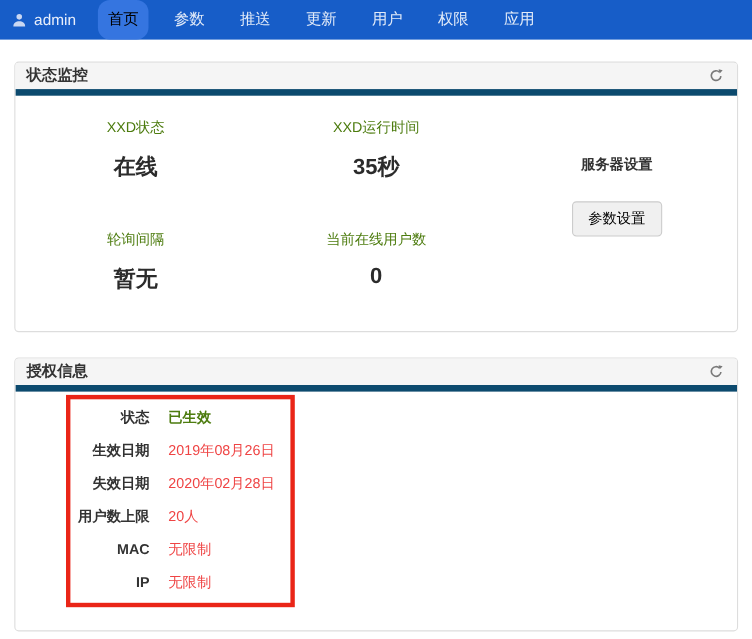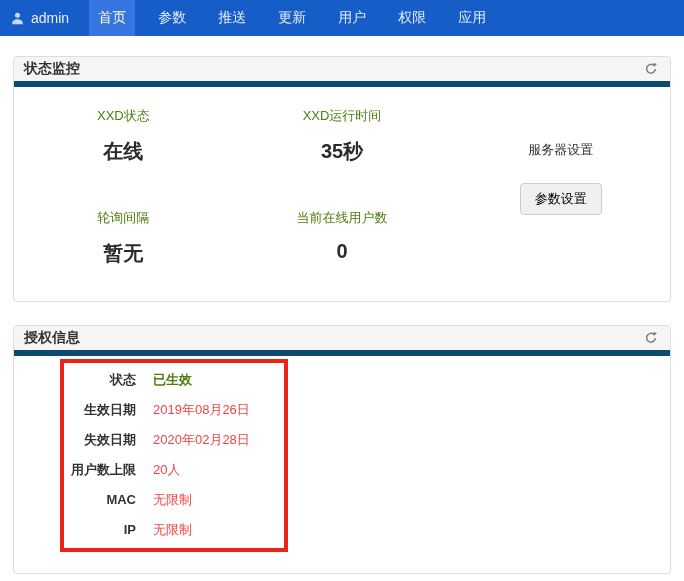--- a/index.html
+++ b/index.html
@@ -22,21 +22,21 @@
   .nav-user svg { display:block; }
   .nav-user-name { color:#e8eefb; font-size:14px; }
   .nav-tabs {
     list-style:none; display:flex; align-items:stretch; margin-left:9px;
   }
   .nav-tabs li {
     display:flex; align-items:center;
     padding:0 9px; margin:0 7px;
     color:rgba(255,255,255,0.88); font-size:14px; cursor:pointer;
   }
-  .nav-tabs li.active { background:#3575e0; color:#fef9c3; }
+  .nav-tabs li.active { background:#3575e0; color:#000000;border-radius:11px; }
 
   
   .container { padding:0 13px; }
   .panel {
     border:1px solid #ddd; border-radius:4px;
     background:#fff; overflow:hidden;
   }
   .panel-status { margin-top:20px; }
   .panel-license { margin-top:23px; }
   .panel-heading {
@@ -54,32 +54,32 @@
   .status-body {
     display:flex; padding:20px 0 34px 0;
   }
   .status-col { flex:1; text-align:center; }
   .stat-block { margin-bottom:44px; }
   .stat-block:last-child { margin-bottom:0; }
   .stat-label { font-size:13px; color:#4d7c0f; margin-bottom:13px; }
   .stat-value { font-size:20px; font-weight:bold; color:#2b2b2b; }
 
   .server-col { padding-top:34px; }
-  .server-label { font-size:13px; color:#333; margin-bottom:24px; }
+  .server-label { font-size:13px; color:#333; margin-bottom:24px;font-weight:bold; }
   .btn-default {
     font-family:inherit;
     font-size:13px; color:#000000;
     background:#f0f0f0; border:1px solid #ccc; border-radius:4px;
     padding:6px 14px; cursor:pointer;
   }
 
   
   .license-body { padding:3px 15px 21px 15px; }
   .license-annotation {
-    margin-left:31px; width:228px;
+    margin-left:31px; width:208px;
     border:4px solid #ea2517;
     padding:2px 0 3px 0;
   }
   .license-table { border-collapse:collapse; width:100%; }
   .license-table th {
     width:72px; text-align:right; font-weight:bold;
     font-size:13px; color:#333; padding:8px 0 8px 0; line-height:14px;
     white-space:nowrap;
   }
   .license-table td {

